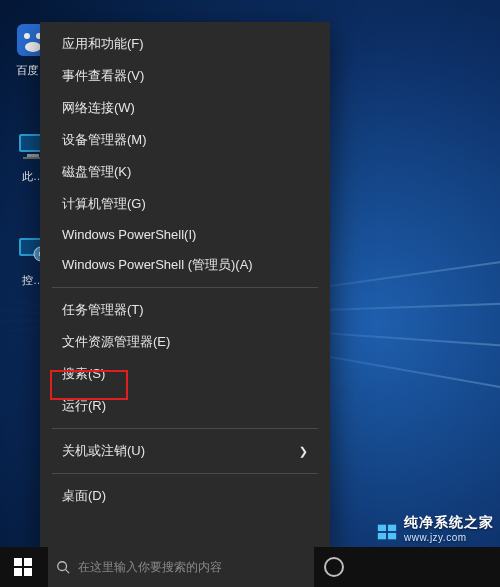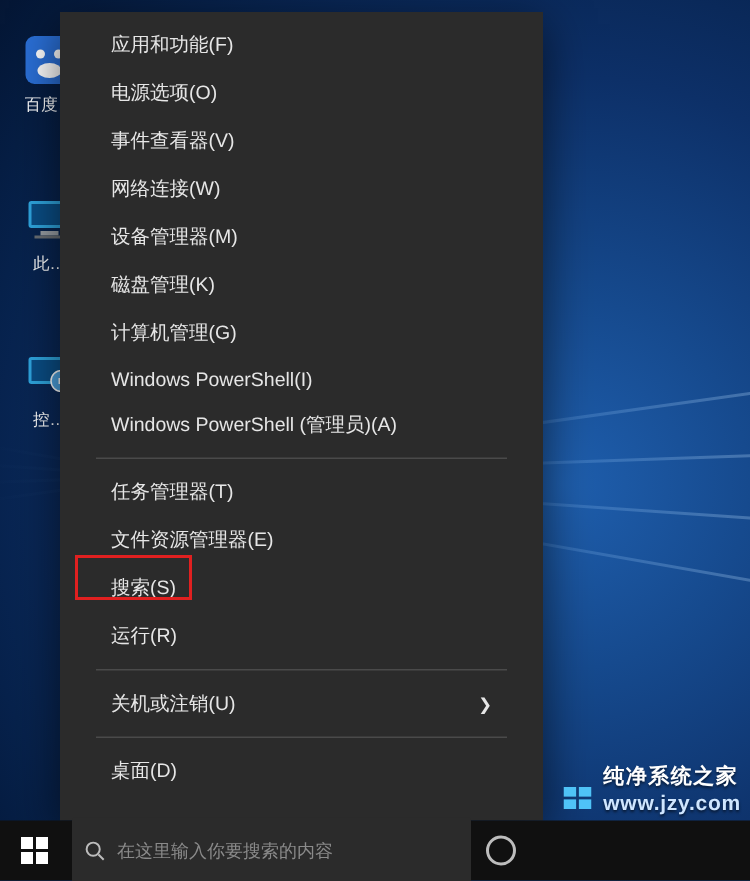--- a/index.html
+++ b/index.html
@@ -93,34 +93,34 @@
     align-items: flex-end;
     gap: 6px;
     color: #fff;
     text-shadow: 0 1px 2px rgba(0,0,0,.6);
   }
   .watermark .logo {
     width: 22px; height: 22px;
     display:flex; align-items:center; justify-content:center;
   }
   .watermark .line1 { font-size: 14px; font-weight: 600; letter-spacing: 1px;}
-  .watermark .line2 { font-size: 14px; color: #cfe6ff; letter-spacing: .5px; font-weight: bold;}
+  .watermark .line2 { font-size: 10px; color: #cfe6ff; letter-spacing: .5px;}
 
   
   .winx {
     position: absolute;
     left: 40px;
-    top: 8px;
-    width: 322px;
+    top: 22px;
+    width: 290px;
     bottom: 40px;
     background: #2b2b2b;
     box-shadow: 0 8px 30px rgba(0,0,0,.6);
     color: #e6e6e6;
     font-size: 13px;
-    padding: 6px 12px;
+    padding: 6px 0;
     box-sizing: border-box;
   }
   .winx .item {
     padding: 7px 22px;
     display: flex;
     align-items: center;
     justify-content: space-between;
     cursor: default;
   }
   .winx .sep {
@@ -177,23 +177,20 @@
           <circle cx="28" cy="24" r="7" fill="#4da3e0" stroke="#fff" stroke-width="1"></circle>
           <rect x="26" y="22" width="4" height="4" fill="#fff"></rect>
         </svg>
     </div>
     <div>控…</div>
   </div>
 
   <div class="winx" id="winx">
       <div class="item">
         <span>应用和功能(F)</span>
-      </div>
-      <div class="item">
-        <span>电源选项(O)</span>
       </div>
       <div class="item">
         <span>事件查看器(V)</span>
       </div>
       <div class="item">
         <span>网络连接(W)</span>
       </div>
       <div class="item">
         <span>设备管理器(M)</span>
       </div>

